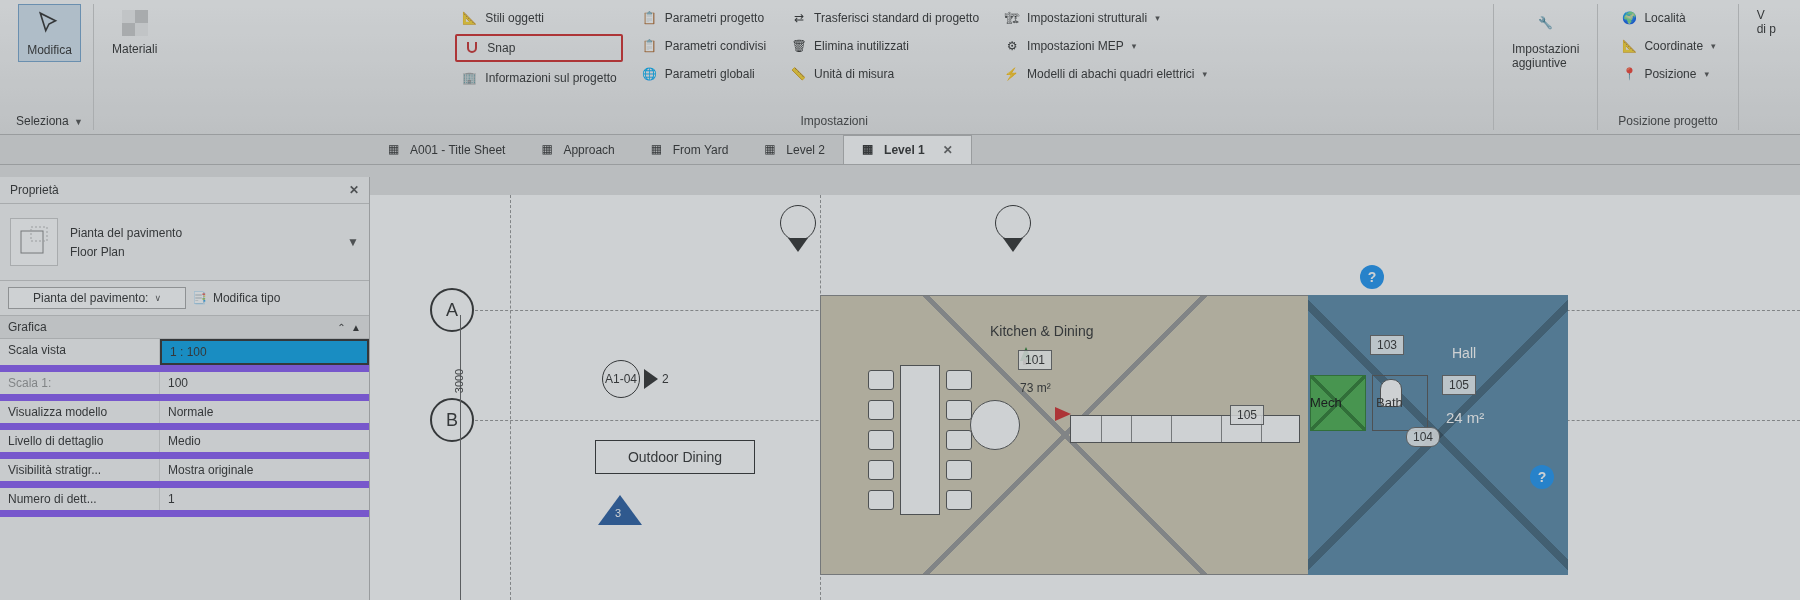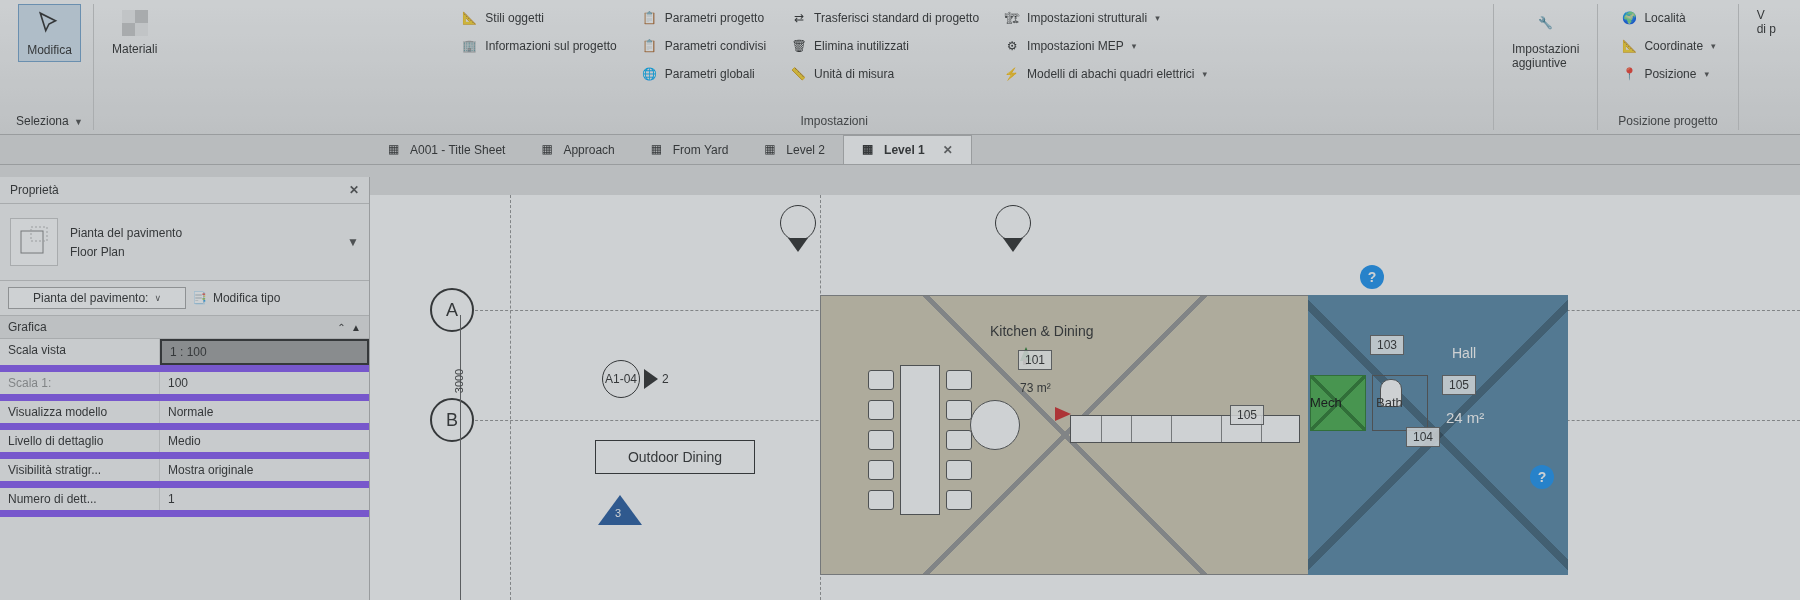--- a/index.html
+++ b/index.html
@@ -38,21 +38,21 @@
 .type-txt{flex:1;font-size:14px;line-height:1.3;}
 .type-dd{color:#555;cursor:pointer;}
 .filter-row{display:flex;align-items:center;gap:6px;padding:6px 8px;border-bottom:1px solid #ccc;}
 .filter-sel{flex:0 0 auto;border:1px solid #aaa;background:#fff;padding:3px 24px;display:flex;align-items:center;gap:4px;font-size:13px;}
 .edit-type{display:flex;align-items:center;gap:6px;cursor:pointer;font-size:14px;}
 .cat-row{background:#e8e8e8;border-bottom:1px solid #ccc;padding:4px 8px;font-size:13px;display:flex;justify-content:space-between;align-items:center;}
 .cat-row .chev{font-size:10px;}
 .prop-row{display:flex;border-bottom:7px solid #8b5cf6;font-size:13px;}
 .prop-row .k{flex:0 0 160px;padding:4px 8px;border-right:1px solid #ddd;white-space:nowrap;overflow:hidden;text-overflow:ellipsis;}
 .prop-row .v{flex:1;padding:4px 8px;}
-.prop-row.sel .v{border:2px solid #333;background:#a3a3a3;}
+.prop-row.sel .v{border:2px solid #333;background:#0ea5e9;}
 .prop-row.dis .k{color:#999;}
 
 
 .canvas{position:absolute;left:370px;top:195px;right:0;bottom:0;background:#fff;overflow:hidden;}
 .grid-a,.grid-b{position:absolute;left:80px;right:0;border-top:1.5px dashed #999;}
 .grid-a{top:115px;} .grid-b{top:225px;}
 .bubble{position:absolute;width:44px;height:44px;border:2px solid #333;border-radius:50%;background:#fff;display:flex;align-items:center;justify-content:center;font-size:18px;font-weight:500;}
 .bubble.a{left:60px;top:93px;} .bubble.b{left:60px;top:203px;}
 .dim-v{position:absolute;left:90px;top:120px;bottom:0;width:20px;border-left:1px solid #666;}
 .dim-v::after{content:attr(data-t);position:absolute;left:-14px;top:60px;transform:rotate(-90deg);font-size:11px;color:#444;}
@@ -94,21 +94,21 @@
   linear-gradient(45deg,transparent 49%,rgba(0,0,0,0.25) 49%,rgba(0,0,0,0.25) 51%,transparent 51%),
   linear-gradient(-45deg,transparent 49%,rgba(0,0,0,0.25) 49%,rgba(0,0,0,0.25) 51%,transparent 51%);}
 .mech{position:absolute;left:940px;top:180px;width:56px;height:56px;background:#4caf50;border:1.5px solid #2e7d32;}
 .mech::before,.mech::after{content:"";position:absolute;inset:0;}
 .mech::before{background:linear-gradient(45deg,transparent 48%,#2e7d32 48%,#2e7d32 52%,transparent 52%);}
 .mech::after{background:linear-gradient(-45deg,transparent 48%,#2e7d32 48%,#2e7d32 52%,transparent 52%);}
 .mech-lbl{position:absolute;left:940px;top:200px;font-size:13px;color:#111;}
 .bath{position:absolute;left:1002px;top:180px;width:56px;height:56px;border:1px solid #555;}
 .bath-lbl{position:absolute;left:1006px;top:200px;font-size:13px;}
 .toilet{position:absolute;left:1010px;top:184px;width:22px;height:28px;border:1.5px solid #555;border-radius:10px 10px 4px 4px;background:#fff;}
-.rm103{left:1000px;top:140px;} .rm104{left:1036px;top:232px;} .rm105b{left:1072px;top:180px;}
+.rm103{left:1000px;top:140px;} .rm104{left:1036px;top:232px;border-radius:9px;} .rm105b{left:1072px;top:180px;}
 .hall-lbl{position:absolute;left:1082px;top:150px;font-size:14px;color:#fff;}
 .hall-area{position:absolute;left:1076px;top:214px;font-size:15px;color:#fff;}
 
 .help-badge{position:absolute;width:24px;height:24px;border-radius:50%;background:#2196f3;color:#fff;display:flex;align-items:center;justify-content:center;font-weight:bold;font-size:14px;}
 .help1{left:990px;top:70px;} .help2{left:1160px;top:270px;}
 
 .blue-tri{position:absolute;left:228px;top:300px;width:0;height:0;border-left:22px solid transparent;border-right:22px solid transparent;border-bottom:30px solid #2b5fa3;}
 .blue-tri .n{position:absolute;left:-5px;top:12px;color:#fff;font-size:11px;}
 
 
@@ -148,20 +148,28 @@
     </div>
     <div class="panel-title">&nbsp;</div>
   </div>
 
   <div class="panel" style="flex:1;">
     <div class="panel-body">
       <div class="col">
         <div class="sm-btn">
             <span class="ic">📐</span>
             <span>Stili oggetti</span>
+          </div>
+        <div class="sm-btn hl">
+            <span class="ic">
+              <svg width="18" height="18">
+                <path d="M5 3v6a4 4 0 0 0 8 0V3" fill="none" stroke="#c33" stroke-width="2"></path>
+              </svg>
+            </span>
+            <span>Snap</span>
           </div>
         <div class="sm-btn">
             <span class="ic">🏢</span>
             <span>Informazioni sul progetto</span>
           </div>
       </div>
       <div class="col">
         <div class="sm-btn">
             <span class="ic">📋</span>
             <span>Parametri progetto</span>

